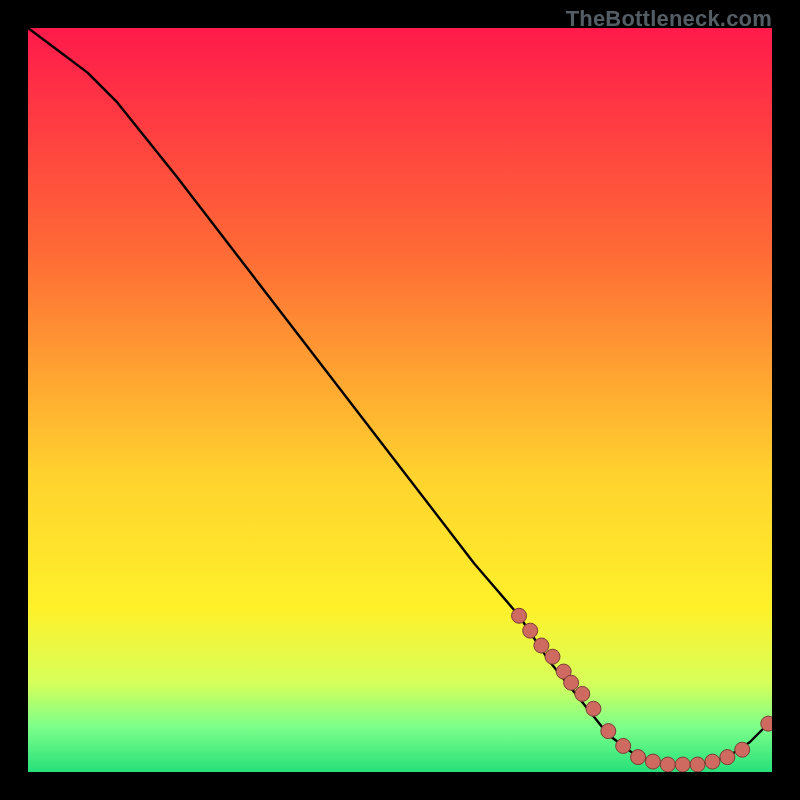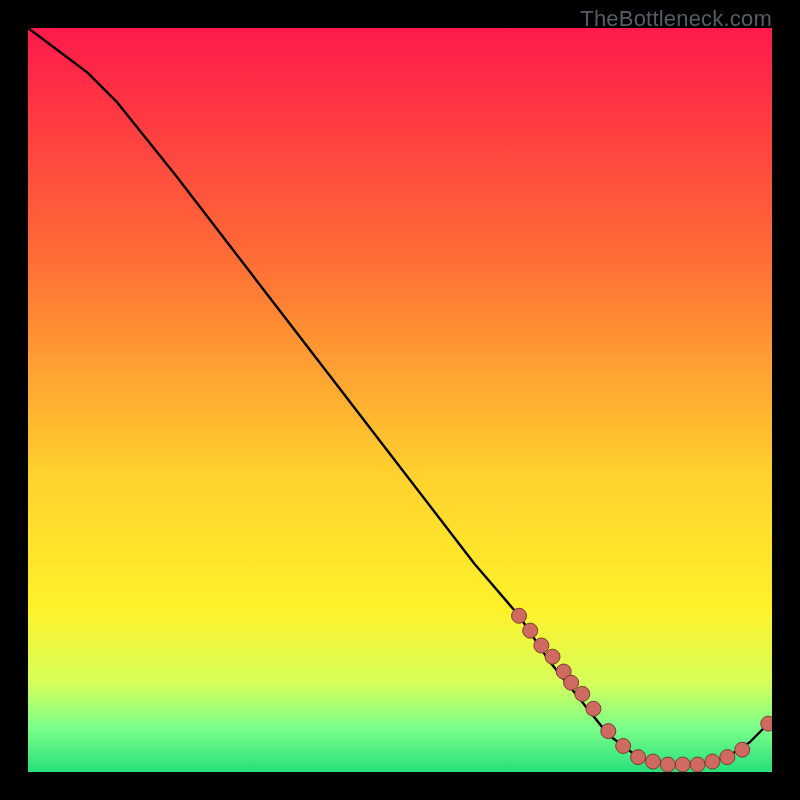--- a/index.html
+++ b/index.html
@@ -27,21 +27,21 @@
   .plot-svg {
     display: block;
     width: 744px;
     height: 744px;
   }
   .watermark {
     position: absolute;
     top: 6px;
     right: 28px;
     font-size: 22px;
-    font-weight: 400;
+    font-weight: 700;
     color: #555d64;
     letter-spacing: 0.2px;
     pointer-events: none;
   }
 </style>
 </head>
 <body>
 
 <div class="stage">
 

